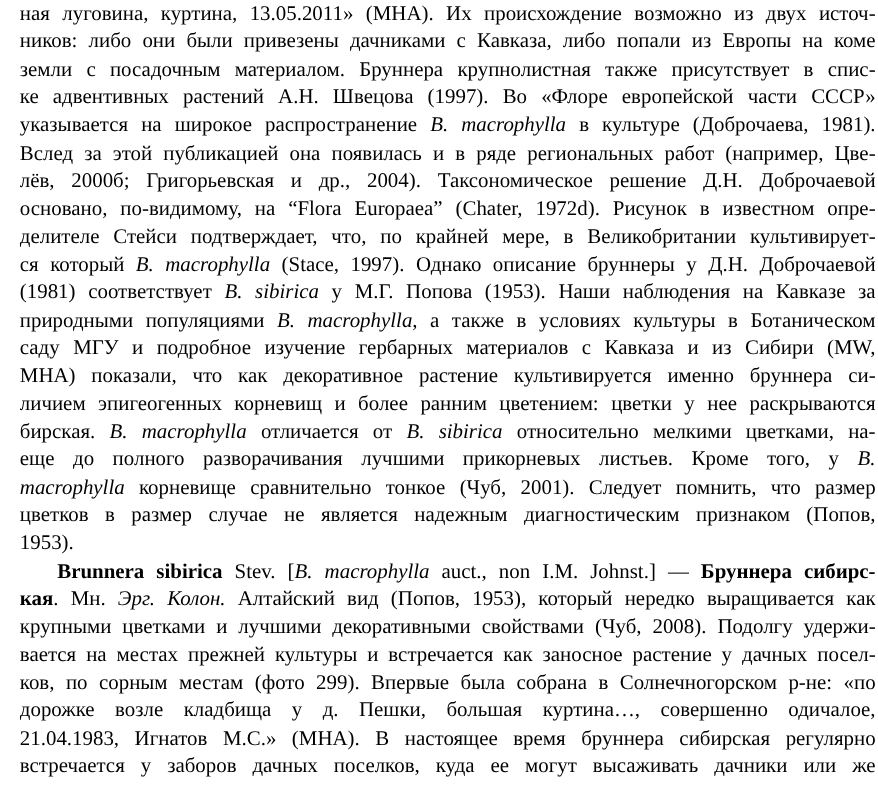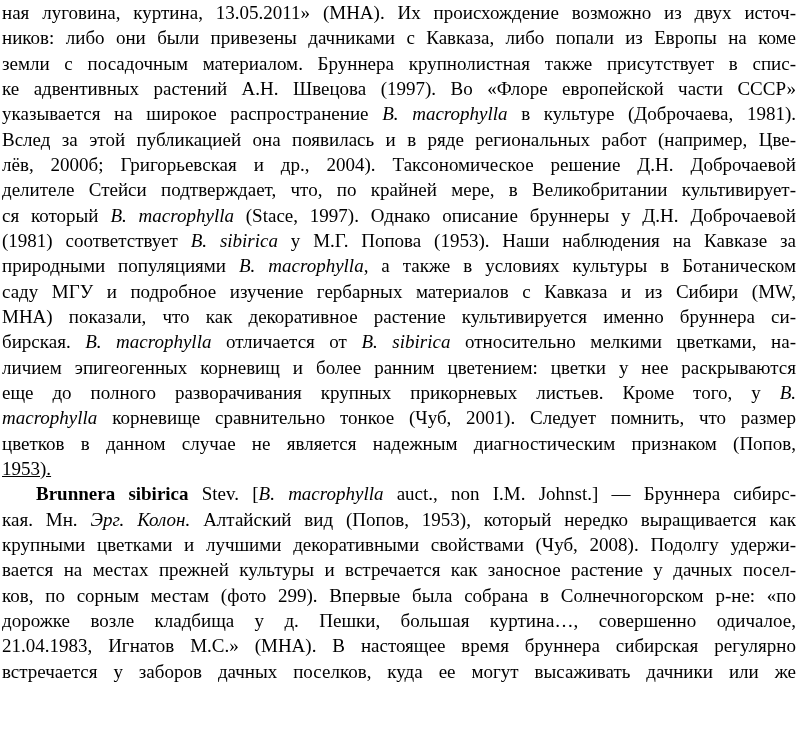--- a/index.html
+++ b/index.html
@@ -23,58 +23,59 @@
   .paragraph {
     margin: 0;
   }
   .line {
     height: 25.34px;
     line-height: 25.34px;
     text-align: justify;
     text-align-last: justify;
     white-space: normal;
     overflow: hidden;
+    margin-left: 16px;
   }
   .line.last {
     text-align: center;
     text-align-last: left;
-    text-decoration: underline;
   }
   .line.indent {
     padding-left: 34px;
   }
   .run-r { font-style: normal; font-weight: normal; }
   .run-i { font-style: italic; font-weight: normal; }
-  .run-b { font-style: normal; font-weight: normal; }
+  .run-b { font-style: normal; font-weight: bold; }
   .run-bi { font-weight: bold; }
 </style>
 </head>
 <body>
 
 <div class="page">
   <div class="text-block">
       <div class="paragraph">
         <div class="line"><span class="run-r">ная луговина, куртина, 13.05.2011» (МНА). Их происхождение возможно из двух источ-</span></div>
         <div class="line"><span class="run-r">ников: либо они были привезены дачниками с Кавказа, либо попали из Европы на коме</span></div>
         <div class="line"><span class="run-r">земли с посадочным материалом. Бруннера крупнолистная также присутствует в спис-</span></div>
         <div class="line"><span class="run-r">ке адвентивных растений А.Н. Швецова (1997). Во «Флоре европейской части СССР»</span></div>
         <div class="line"><span class="run-r">указывается на широкое распространение </span><span class="run-i">B. macrophylla</span><span class="run-r"> в культуре (Доброчаева, 1981).</span></div>
         <div class="line"><span class="run-r">Вслед за этой публикацией она появилась и в ряде региональных работ (например, Цве-</span></div>
         <div class="line"><span class="run-r">лёв, 2000б; Григорьевская и др., 2004). Таксономическое решение Д.Н. Доброчаевой</span></div>
+        <div class="line"><span class="run-r">основано, по-видимому, на “Flora Europaea” (Chater, 1972d). Рисунок в известном опре-</span></div>
         <div class="line"><span class="run-r">делителе Стейси подтверждает, что, по крайней мере, в Великобритании культивирует-</span></div>
         <div class="line"><span class="run-r">ся который </span><span class="run-i">B. macrophylla</span><span class="run-r"> (Stace, 1997). Однако описание бруннеры у Д.Н. Доброчаевой</span></div>
         <div class="line"><span class="run-r">(1981) соответствует </span><span class="run-i">B. sibirica</span><span class="run-r"> у М.Г. Попова (1953). Наши наблюдения на Кавказе за</span></div>
         <div class="line"><span class="run-r">природными популяциями </span><span class="run-i">B. macrophylla</span><span class="run-r">, а также в условиях культуры в Ботаническом</span></div>
         <div class="line"><span class="run-r">саду МГУ и подробное изучение гербарных материалов с Кавказа и из Сибири (MW,</span></div>
         <div class="line"><span class="run-r">МНА) показали, что как декоративное растение культивируется именно бруннера си-</span></div>
+        <div class="line"><span class="run-r">личием эпигеогенных корневищ и более ранним цветением: цветки у нее раскрываются</span></div>
         <div class="line"><span class="run-r">бирская. </span><span class="run-i">B. macrophylla</span><span class="run-r"> отличается от </span><span class="run-i">B. sibirica</span><span class="run-r"> относительно мелкими цветками, на-</span></div>
-        <div class="line"><span class="run-r">личием эпигеогенных корневищ и более ранним цветением: цветки у нее раскрываются</span></div>
-        <div class="line"><span class="run-r">еще до полного разворачивания крупных прикорневых листьев. Кроме того, у </span><span class="run-i">B.</span></div>
+        <div class="line"><span class="run-r">еще до полного разворачивания лучшими прикорневых листьев. Кроме того, у </span><span class="run-i">B.</span></div>
         <div class="line"><span class="run-i">macrophylla</span><span class="run-r"> корневище сравнительно тонкое (Чуб, 2001). Следует помнить, что размер</span></div>
-        <div class="line"><span class="run-r">цветков в данном случае не является надежным диагностическим признаком (Попов,</span></div>
+        <div class="line"><span class="run-r">цветков в размер случае не является надежным диагностическим признаком (Попов,</span></div>
         <div class="line last"><span class="run-r">1953).</span></div>
       </div>
       <div class="paragraph">
         <div class="line indent"><span class="run-bi">Brunnera sibirica</span><span class="run-r"> Stev. [</span><span class="run-i">B. macrophylla</span><span class="run-r"> auct., non I.M. Johnst.] — </span><span class="run-b">Бруннера сибирс-</span></div>
         <div class="line"><span class="run-b">кая</span><span class="run-r">. Мн. </span><span class="run-i">Эрг. Колон.</span><span class="run-r"> Алтайский вид (Попов, 1953), который нередко выращивается как</span></div>
         <div class="line"><span class="run-r">крупными цветками и лучшими декоративными свойствами (Чуб, 2008). Подолгу удержи-</span></div>
         <div class="line"><span class="run-r">вается на местах прежней культуры и встречается как заносное растение у дачных посел-</span></div>
         <div class="line"><span class="run-r">ков, по сорным местам (фото 299). Впервые была собрана в Солнечногорском р-не: «по</span></div>
         <div class="line"><span class="run-r">дорожке возле кладбища у д. Пешки, большая куртина…, совершенно одичалое,</span></div>
         <div class="line"><span class="run-r">21.04.1983, Игнатов М.С.» (МНА). В настоящее время бруннера сибирская регулярно</span></div>

